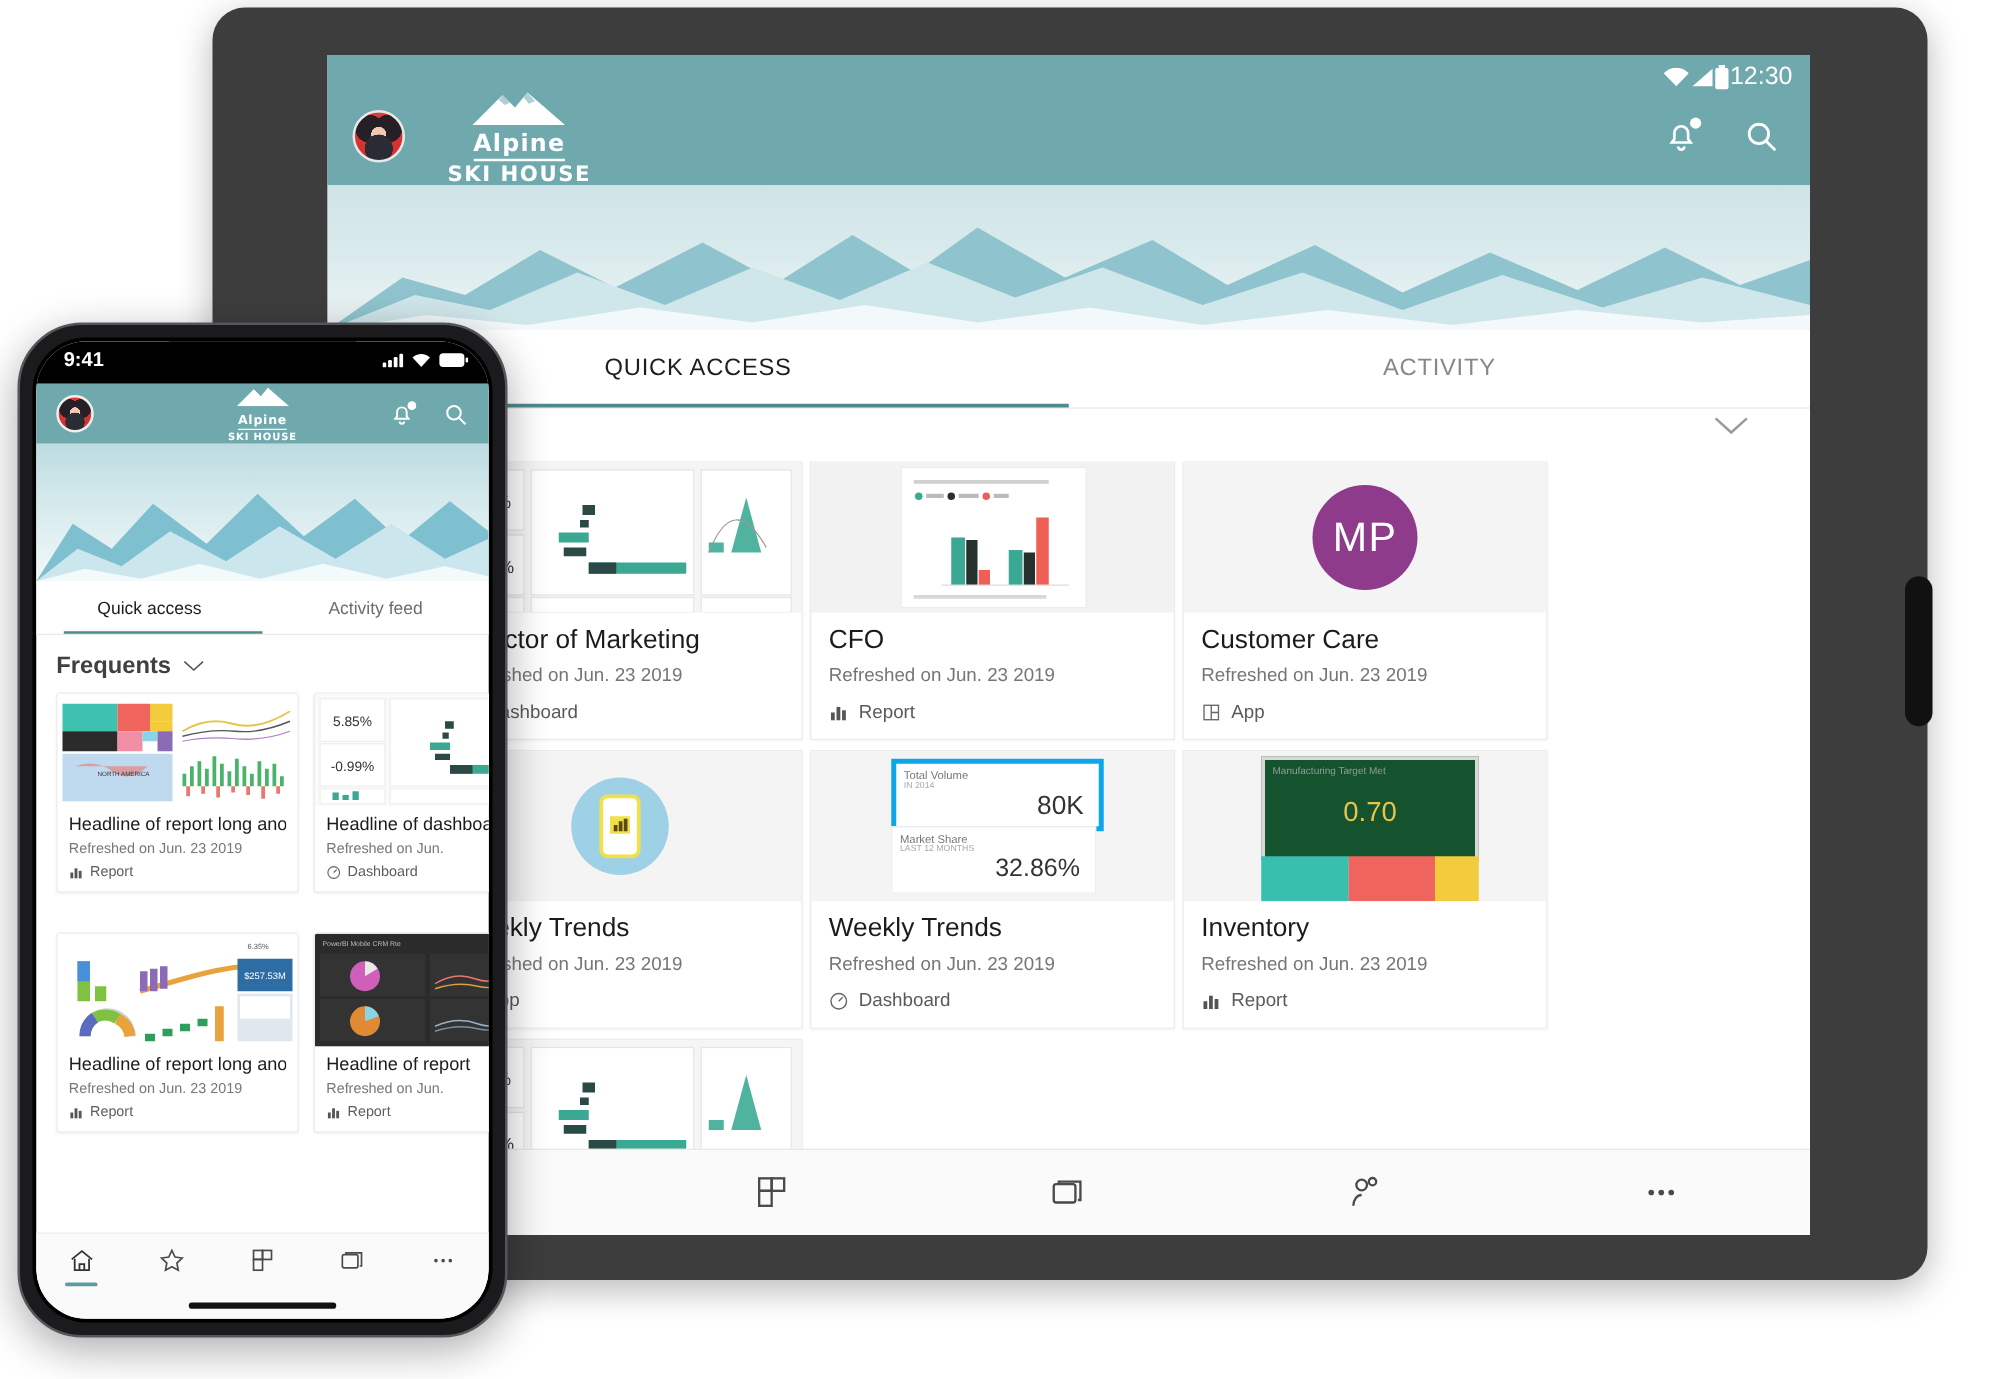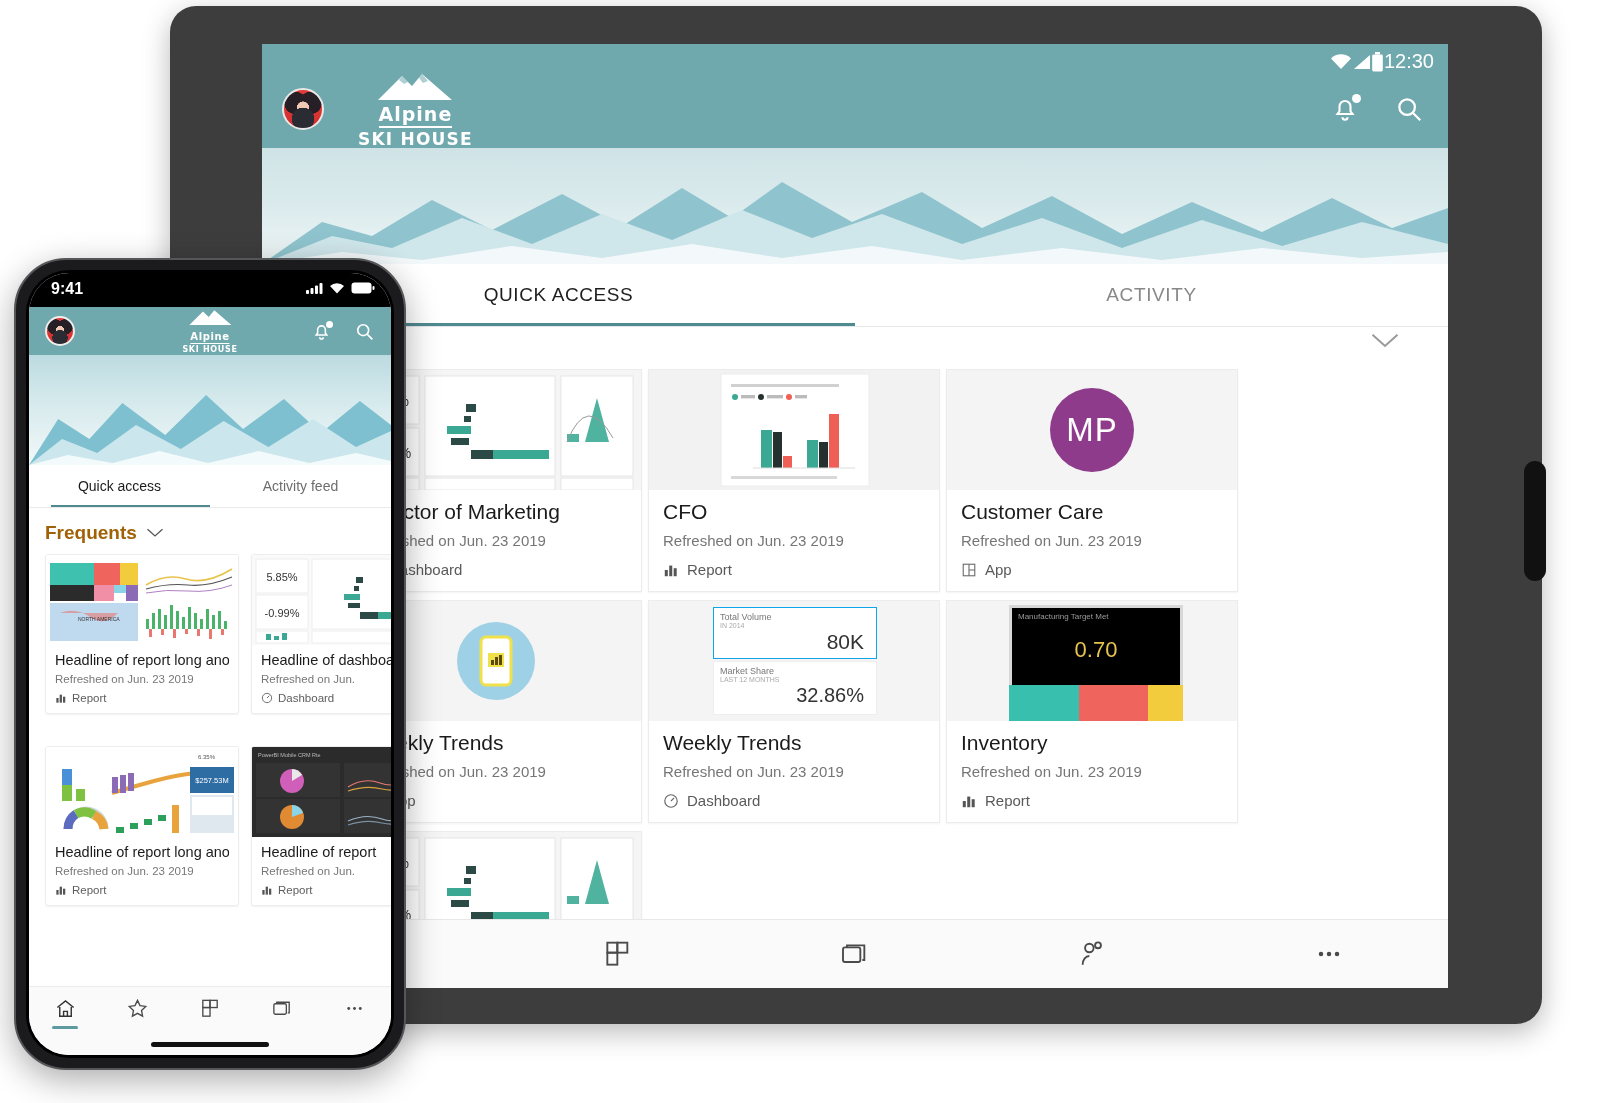--- a/index.html
+++ b/index.html
@@ -138,21 +138,21 @@
   .p-logo .l2{font-size:8px;font-weight:700;letter-spacing:.7px;margin-top:2px;font-family:"DejaVu Sans",sans-serif;}
   .p-actions{margin-left:auto;margin-right:16px;display:flex;gap:22px;align-items:center;}
   .p-hero{height:110px;position:relative;overflow:hidden;background:linear-gradient(#bcdbe0 0%,#d4e9ec 40%,#f2f8f9 100%);}
   .p-hero svg{position:absolute;bottom:0;left:0;width:100%;height:100%;}
   .p-tabs{display:flex;height:42px;border-bottom:1px solid #eaeaea;position:relative;background:#fff;}
   .p-tab{flex:1;display:flex;align-items:center;justify-content:center;font-size:14px;color:#6d6d6d;}
   .p-tab.active{color:#1b1b1b;}
   .p-tab.active:after{content:"";position:absolute;left:6%;bottom:0;width:44%;height:2px;background:#4f8a90;}
   .p-section{padding:14px 16px 0;}
   .p-sec-head{display:flex;align-items:center;}
-  .p-sec-title{font-size:19px;font-weight:700;color:#a16207;}
+  .p-sec-title{font-size:19px;font-weight:700;color:#404040;}
   .p-seeall{margin-left:auto;font-size:14px;color:#3b8fd4;}
   .p-cards{display:flex;gap:12px;margin-top:10px;}
   .p-card{width:192px;flex:none;background:#fff;border:1px solid #ededed;border-radius:3px;box-shadow:0 1px 2px rgba(0,0,0,.06);overflow:hidden;}
   .p-thumb{height:90px;background:#fafafa;overflow:hidden;position:relative;display:block;}
   .p-cb{padding:7px 9px 9px;}
   .p-ct{font-size:14.5px;color:#1b1b1b;white-space:nowrap;overflow:hidden;}
   .p-cs{font-size:11.5px;color:#777;margin-top:5px;}
   .p-cm{font-size:11.5px;color:#5d5d5d;margin-top:7px;display:flex;align-items:center;gap:5px;}
   .p-nav{position:absolute;left:0;right:0;bottom:0;height:58px;background:#fafafa;border-top:1px solid #ececec;display:flex;align-items:flex-start;padding-top:10px;}
   .p-ni{flex:1;display:flex;flex-direction:column;align-items:center;color:#4a4a4a;}
@@ -420,21 +420,21 @@
                     <path d="M9 2.5v13M9 9h6.5"></path>
                   </svg>
               </span>
               <span>App</span>
             </div>
           </div>
         </div>
 
         <div class="card">
           <div class="card-thumb" style="background:#f4f4f4">
-            <div style="position:absolute;left:64px;top:6px;width:162px;height:50px;background:#fff;border:1px solid #0ea5e9">
+            <div style="position:absolute;left:64px;top:6px;width:162px;height:50px;background:#fff;border:4px solid #0ea5e9">
               <div style="font-size:9px;color:#777;margin:4px 0 0 6px">Total Volume</div>
               <div style="font-size:7px;color:#aaa;margin-left:6px">IN 2014</div>
               <div style="font-size:21px;color:#333;text-align:right;margin:1px 12px 0 0">80K</div>
             </div>
             <div style="position:absolute;left:64px;top:60px;width:162px;height:52px;background:#fff;border:1px solid #eee">
               <div style="font-size:9px;color:#777;margin:4px 0 0 6px">Market Share</div>
               <div style="font-size:7px;color:#aaa;margin-left:6px">LAST 12 MONTHS</div>
               <div style="font-size:20px;color:#333;text-align:right;margin:1px 12px 0 0">32.86%</div>
             </div>
           </div>
@@ -448,21 +448,21 @@
                     <path d="M9 9 12.5 5.5"></path>
                   </svg>
               </span>
               <span>Dashboard</span>
             </div>
           </div>
         </div>
 
         <div class="card">
           <div class="card-thumb" style="background:#f4f4f4">
-            <div style="position:absolute;left:62px;top:4px;width:168px;height:78px;background:#000000;border:3px solid #d8d8d8">
+            <div style="position:absolute;left:62px;top:4px;width:168px;height:78px;background:#14532d;border:3px solid #d8d8d8">
               <div style="font-size:8px;color:#9a9a9a;margin:4px 0 0 6px">Manufacturing Target Met</div>
               <div style="color:#e8c44d;font-size:22px;text-align:center;margin-top:16px">0.70</div>
             </div>
             <div style="position:absolute;left:62px;top:84px;width:174px;height:36px;display:flex">
               <div style="flex:2;background:#38bfae"></div>
                 <div style="flex:2;background:#f0645e"></div>
                 <div style="flex:1;background:#f2cc3c"></div>
             </div>
           </div>
           <div class="card-body">

